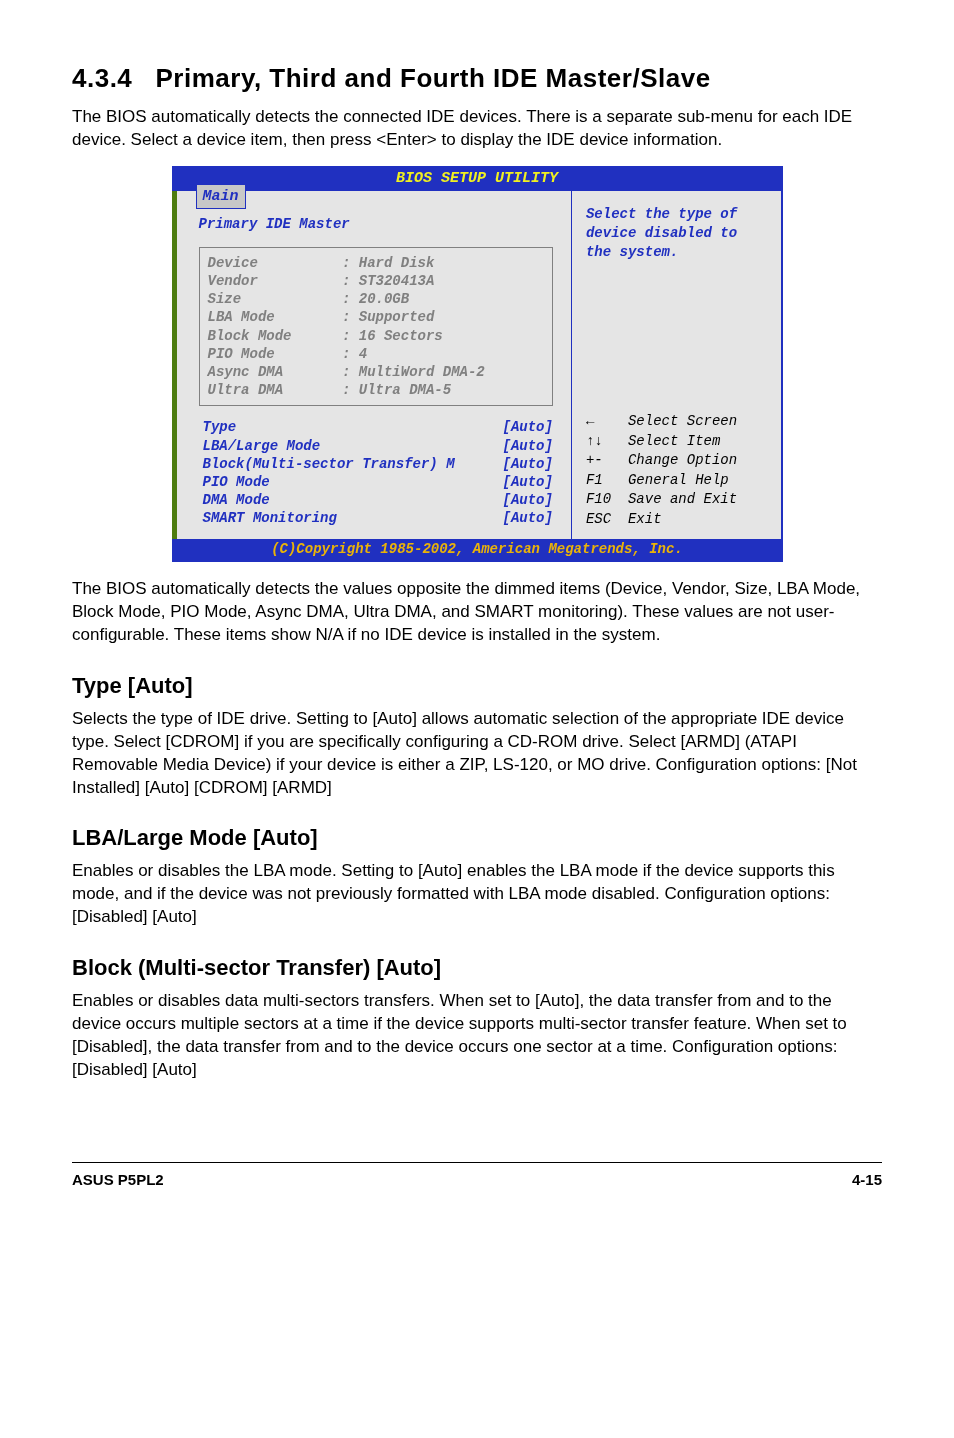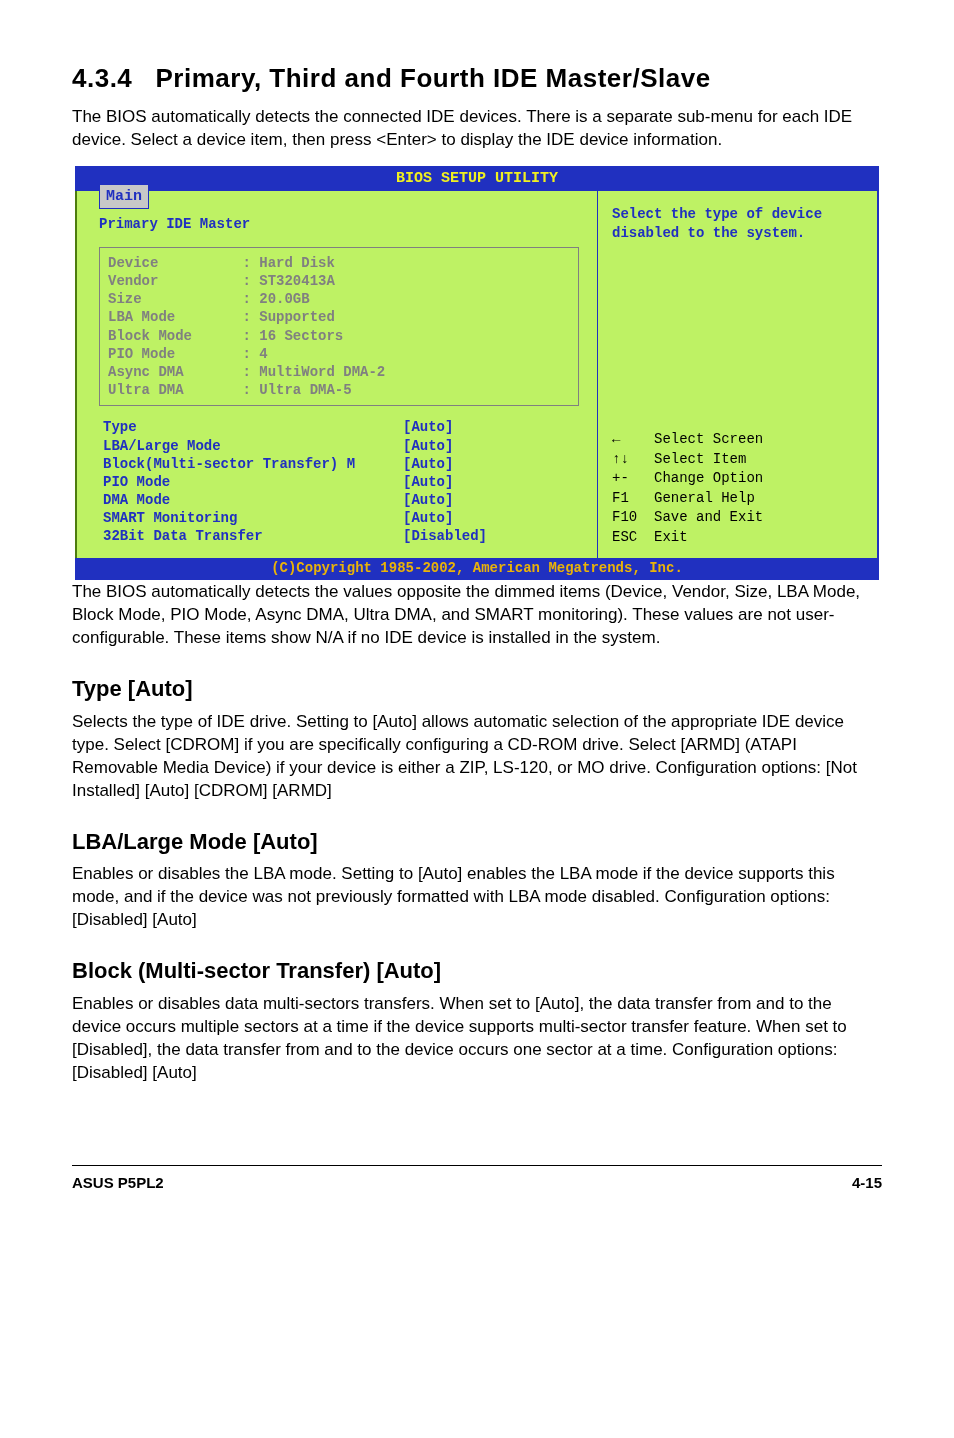--- a/index.html
+++ b/index.html
@@ -24,25 +24,26 @@
       margin-bottom: 6px;
     }
     p.body-text {
       font-size: 17px;
       margin-bottom: 10px;
       line-height: 1.35;
     }
 
     
     .bios-box {
-      width: 804px;
-      margin: 14px auto 1px auto;
+      width: 611px;
+      margin: 14px auto 16px auto;
       font-family: "Courier New", monospace;
       font-size: 14px;
       color: #000;
+      font-style: italic;
     }
     .bios-titlebar {
       background: #2030c0;
       color: #f0f020;
       text-align: center;
       font-weight: bold;
       padding: 2px 0;
       font-size: 15px;
       position: relative;
     }
@@ -52,22 +53,22 @@
       top: 18px;
       background: #c8c8c8;
       color: #2030c0;
       font-weight: bold;
       padding: 1px 6px;
       border: 1px solid #2030c0;
       font-family: "Courier New", monospace;
     }
     .bios-body {
       display: flex;
-      background: #bef264;
-      border-left: 2px solid #4d7c0f;
+      background: #e5e5e5;
+      border-left: 5px solid #4d7c0f;
       border-right: 2px solid #2030c0;
     }
     .bios-left {
       flex: 0 0 65%;
       padding: 20px 12px 10px 16px;
     }
     .bios-right {
       flex: 0 0 35%;
       padding: 14px 12px 10px 14px;
       border-left: 1px solid #2030c0;
@@ -146,21 +147,20 @@
         <div class="info-row"><span>Ultra DMA</span>       : <span>Ultra DMA-5</span></div>
       </div>
 
       <div class="settings-block">
         <div class="settings-row"><span class="settings-label">Type</span><span class="settings-val">[Auto]</span></div>
         <div class="settings-row"><span class="settings-label">LBA/Large Mode</span><span class="settings-val">[Auto]</span></div>
         <div class="settings-row"><span class="settings-label">Block(Multi-sector Transfer) M</span><span class="settings-val">[Auto]</span></div>
         <div class="settings-row"><span class="settings-label">PIO Mode</span><span class="settings-val">[Auto]</span></div>
         <div class="settings-row"><span class="settings-label">DMA Mode</span><span class="settings-val">[Auto]</span></div>
         <div class="settings-row"><span class="settings-label">SMART Monitoring</span><span class="settings-val">[Auto]</span></div>
-        <div class="settings-row"><span class="settings-label">32Bit Data Transfer</span><span class="settings-val">[Disabled]</span></div>
       </div>
     </div>
 
     <div class="bios-right">
       <div class="help-top">Select the type of device disabled to the system.</div>
       <div class="help-bottom">
         <div class="help-row"><span class="help-key">←</span><span>Select Screen</span></div>
         <div class="help-row"><span class="help-key">↑↓</span><span>Select Item</span></div>
         <div class="help-row"><span class="help-key">+-</span><span>Change Option</span></div>
         <div class="help-row"><span class="help-key">F1</span><span>General Help</span></div>

